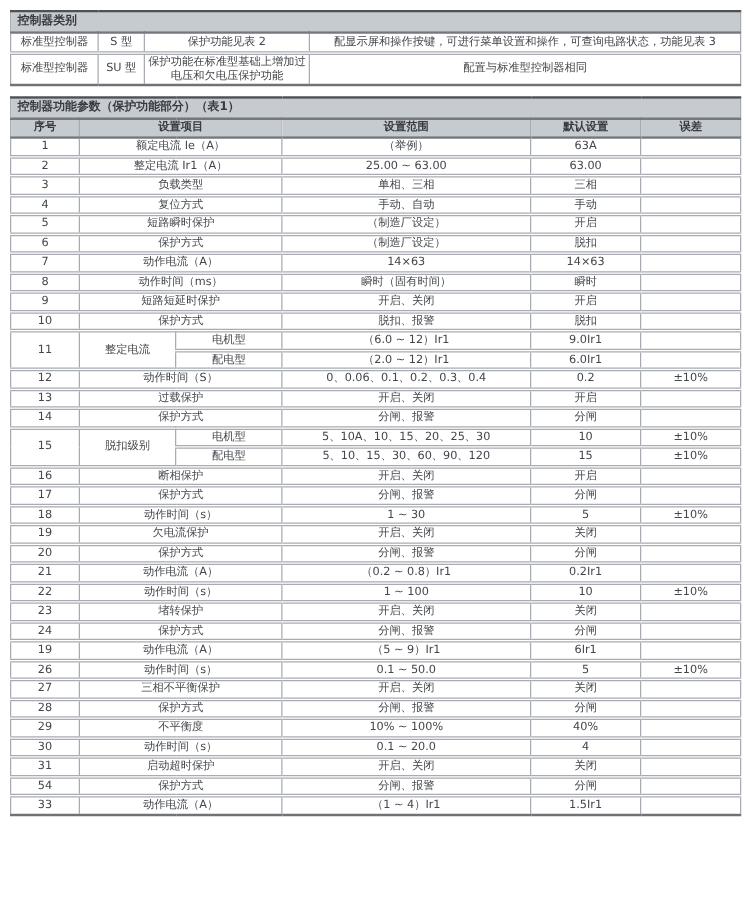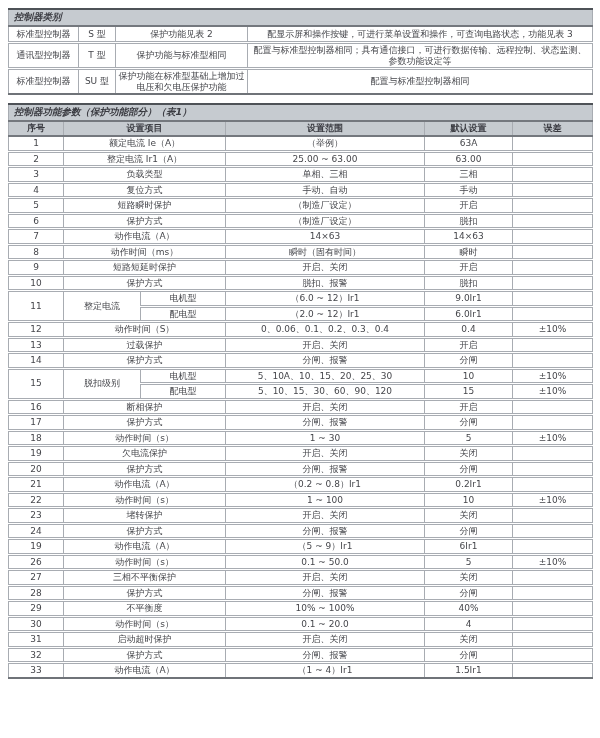--- a/index.html
+++ b/index.html
@@ -6,21 +6,21 @@
   body{width:600px;height:738px;overflow:hidden;
        font-family:"DejaVu Sans","Liberation Sans",sans-serif;color:#45464b;}
   .page{box-sizing:border-box;width:600px;padding:8px;}
   .page-title{font-size:12.5px;font-weight:bold;color:#cc2129;margin:2px 0 14px 2px;}
   table.spec{border-collapse:collapse;table-layout:fixed;width:584px;
              border-top:2px solid #4e5257;}
   table.spec td,table.spec th{border:1px solid #a8acb2;border-bottom:3px double #a8acb2;
              font-size:9px;line-height:10.5px;text-align:center;vertical-align:middle;
              padding:1px 2px;height:10px;overflow:hidden;word-break:break-all;}
   table.spec th.bar{background:#c6cbd0;text-align:left;font-weight:bold;color:#3a3b41;
-             padding:2px 5px;height:11px;font-size:9.5px;border-bottom:2px solid #74787e;font-style:italic;}
+             padding:2px 5px;height:11px;font-size:9.5px;border-bottom:2px solid #74787e;}
   table.spec tr.hdr th{background:#c6cbd0;font-weight:bold;color:#3a3b41;
              border-bottom:2px solid #74787e;height:11px;}
   table.spec tbody tr:last-child td{border-bottom:2px solid #6f7378;}
   #table1{margin-bottom:8px;}
   #table1 td{height:12px;}
 </style>
 </head>
 <body>
 
 <div class="page">
@@ -37,26 +37,20 @@
       <tr>
         <th class="bar" colspan="4">控制器类别</th>
       </tr>
     </thead>
     <tbody>
         <tr>
           <td>标准型控制器</td>
           <td>S 型</td>
           <td>保护功能见表 2</td>
           <td>配显示屏和操作按键，可进行菜单设置和操作，可查询电路状态，功能见表 3</td>
-        </tr>
-        <tr>
-          <td>通讯型控制器</td>
-          <td>T 型</td>
-          <td>保护功能与标准型相同</td>
-          <td>配置与标准型控制器相同；具有通信接口，可进行数据传输、远程控制、状态监测、参数功能设定等</td>
         </tr>
         <tr>
           <td>标准型控制器</td>
           <td>SU 型</td>
           <td>保护功能在标准型基础上增加过电压和欠电压保护功能</td>
           <td>配置与标准型控制器相同</td>
         </tr>
       </tbody>
   </table>
 
@@ -163,21 +157,21 @@
         <tr>
           <td>配电型</td>
           <td>（2.0 ~ 12）Ir1</td>
           <td>6.0Ir1</td>
           <td></td>
         </tr>
         <tr>
           <td>12</td>
           <td colspan="2">动作时间（S）</td>
           <td>0、0.06、0.1、0.2、0.3、0.4</td>
-          <td>0.4</td>
+          <td>0.2</td>
           <td>±10%</td>
         </tr>
         <tr>
           <td>13</td>
           <td colspan="2">过载保护</td>
           <td>开启、关闭</td>
           <td>开启</td>
           <td></td>
         </tr>
         <tr>
@@ -307,21 +301,21 @@
           <td></td>
         </tr>
         <tr>
           <td>31</td>
           <td colspan="2">启动超时保护</td>
           <td>开启、关闭</td>
           <td>关闭</td>
           <td></td>
         </tr>
         <tr>
-          <td>32</td>
+          <td>54</td>
           <td colspan="2">保护方式</td>
           <td>分闸、报警</td>
           <td>分闸</td>
           <td></td>
         </tr>
         <tr>
           <td>33</td>
           <td colspan="2">动作电流（A）</td>
           <td>（1 ~ 4）Ir1</td>
           <td>1.5Ir1</td>

